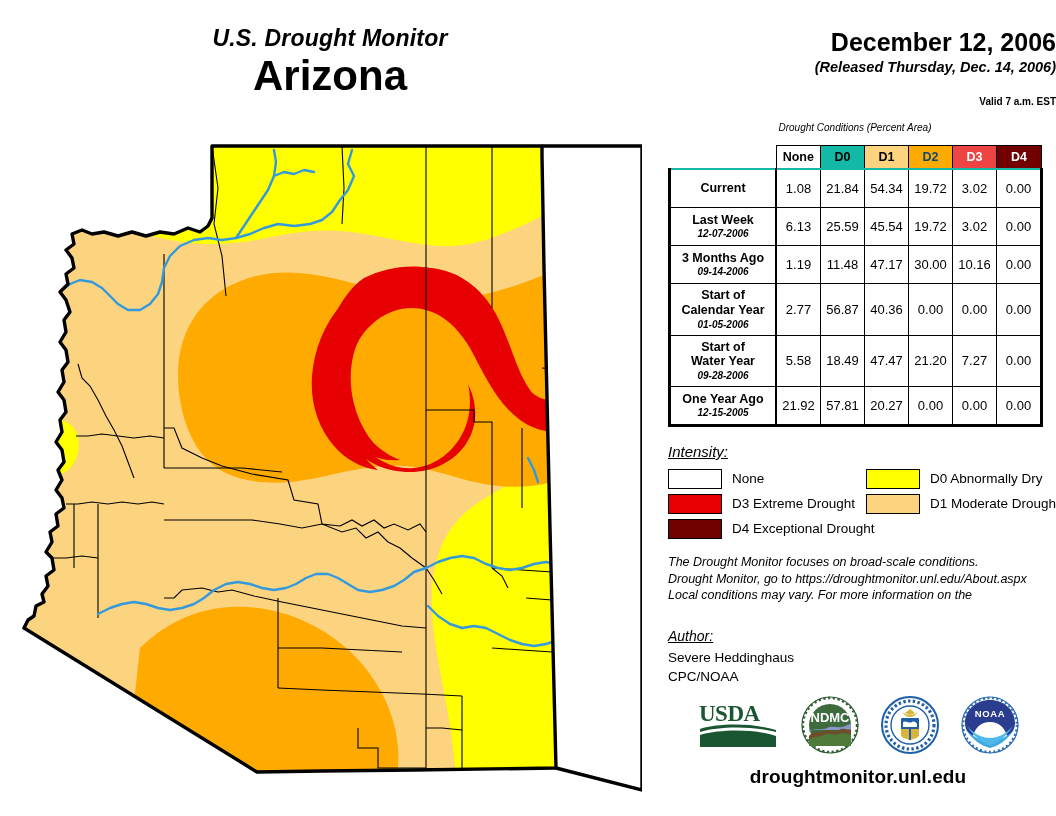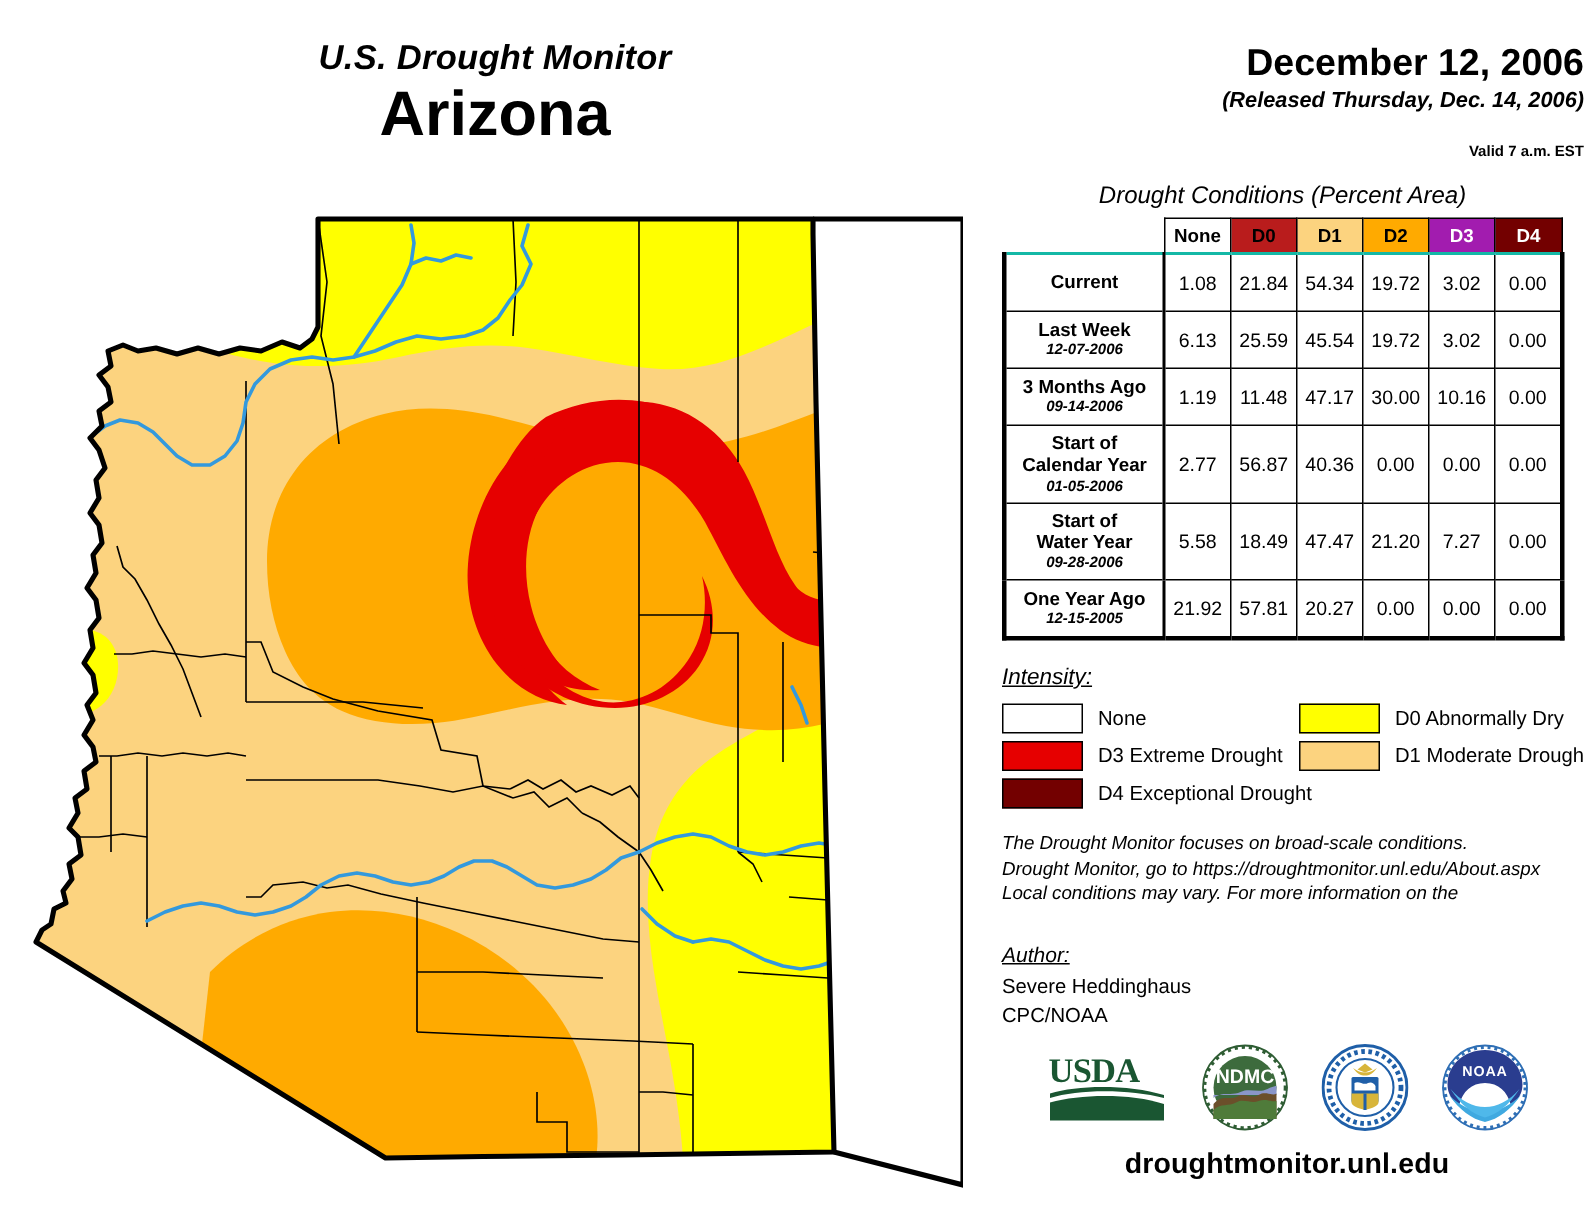--- a/index.html
+++ b/index.html
@@ -77,21 +77,21 @@
     margin-top: 20px;
     line-height: 1.15;
   }
 
   
   #table-caption {
     position: absolute;
     left: 0; top: 122px;
     width: 390px;
     text-align: center;
-    font-size: 16px;
+    font-size: 10px;
     font-style: italic;
   }
   #cond-table {
     position: absolute;
     left: 8px; top: 145px;
     border-collapse: collapse;
     font-size: 12.5px;
   }
   #cond-table td, #cond-table th {
     border: 1px solid #000;
@@ -448,24 +448,24 @@
     <div id="valid-line">Valid 7 a.m. EST</div>
   </div>
 
   <div id="table-caption">Drought Conditions (Percent Area)</div>
 
   <table id="cond-table">
     <thead>
       <tr>
         <th class="corner"></th>
       <th class="hdr" style="background: rgb(255, 255, 255); color: rgb(0, 0, 0);">None</th>
-          <th class="hdr" style="background: #b91c1c; color: rgb(0, 0, 0);">D0</th>
+          <th class="hdr" style="background: #14b8a6; color: rgb(0, 0, 0);">D0</th>
           <th class="hdr" style="background: rgb(252, 211, 127); color: rgb(0, 0, 0);">D1</th>
-          <th class="hdr" style="background: rgb(255, 170, 0); color: #000000;">D2</th>
-          <th class="hdr" style="background: #a21caf; color: rgb(255, 255, 255);">D3</th>
+          <th class="hdr" style="background: rgb(255, 170, 0); color: #0c4a6e;">D2</th>
+          <th class="hdr" style="background: #ef4444; color: rgb(255, 255, 255);">D3</th>
           <th class="hdr" style="background: rgb(115, 0, 0); color: rgb(255, 255, 255);">D4</th>
         </tr>
     </thead>
     <tbody>
         <tr>
           <td class="rowlabel">
             <span class="rl-main">Current</span>
           </td>
           <td class="val">1.08</td>
           <td class="val">21.84</td>

